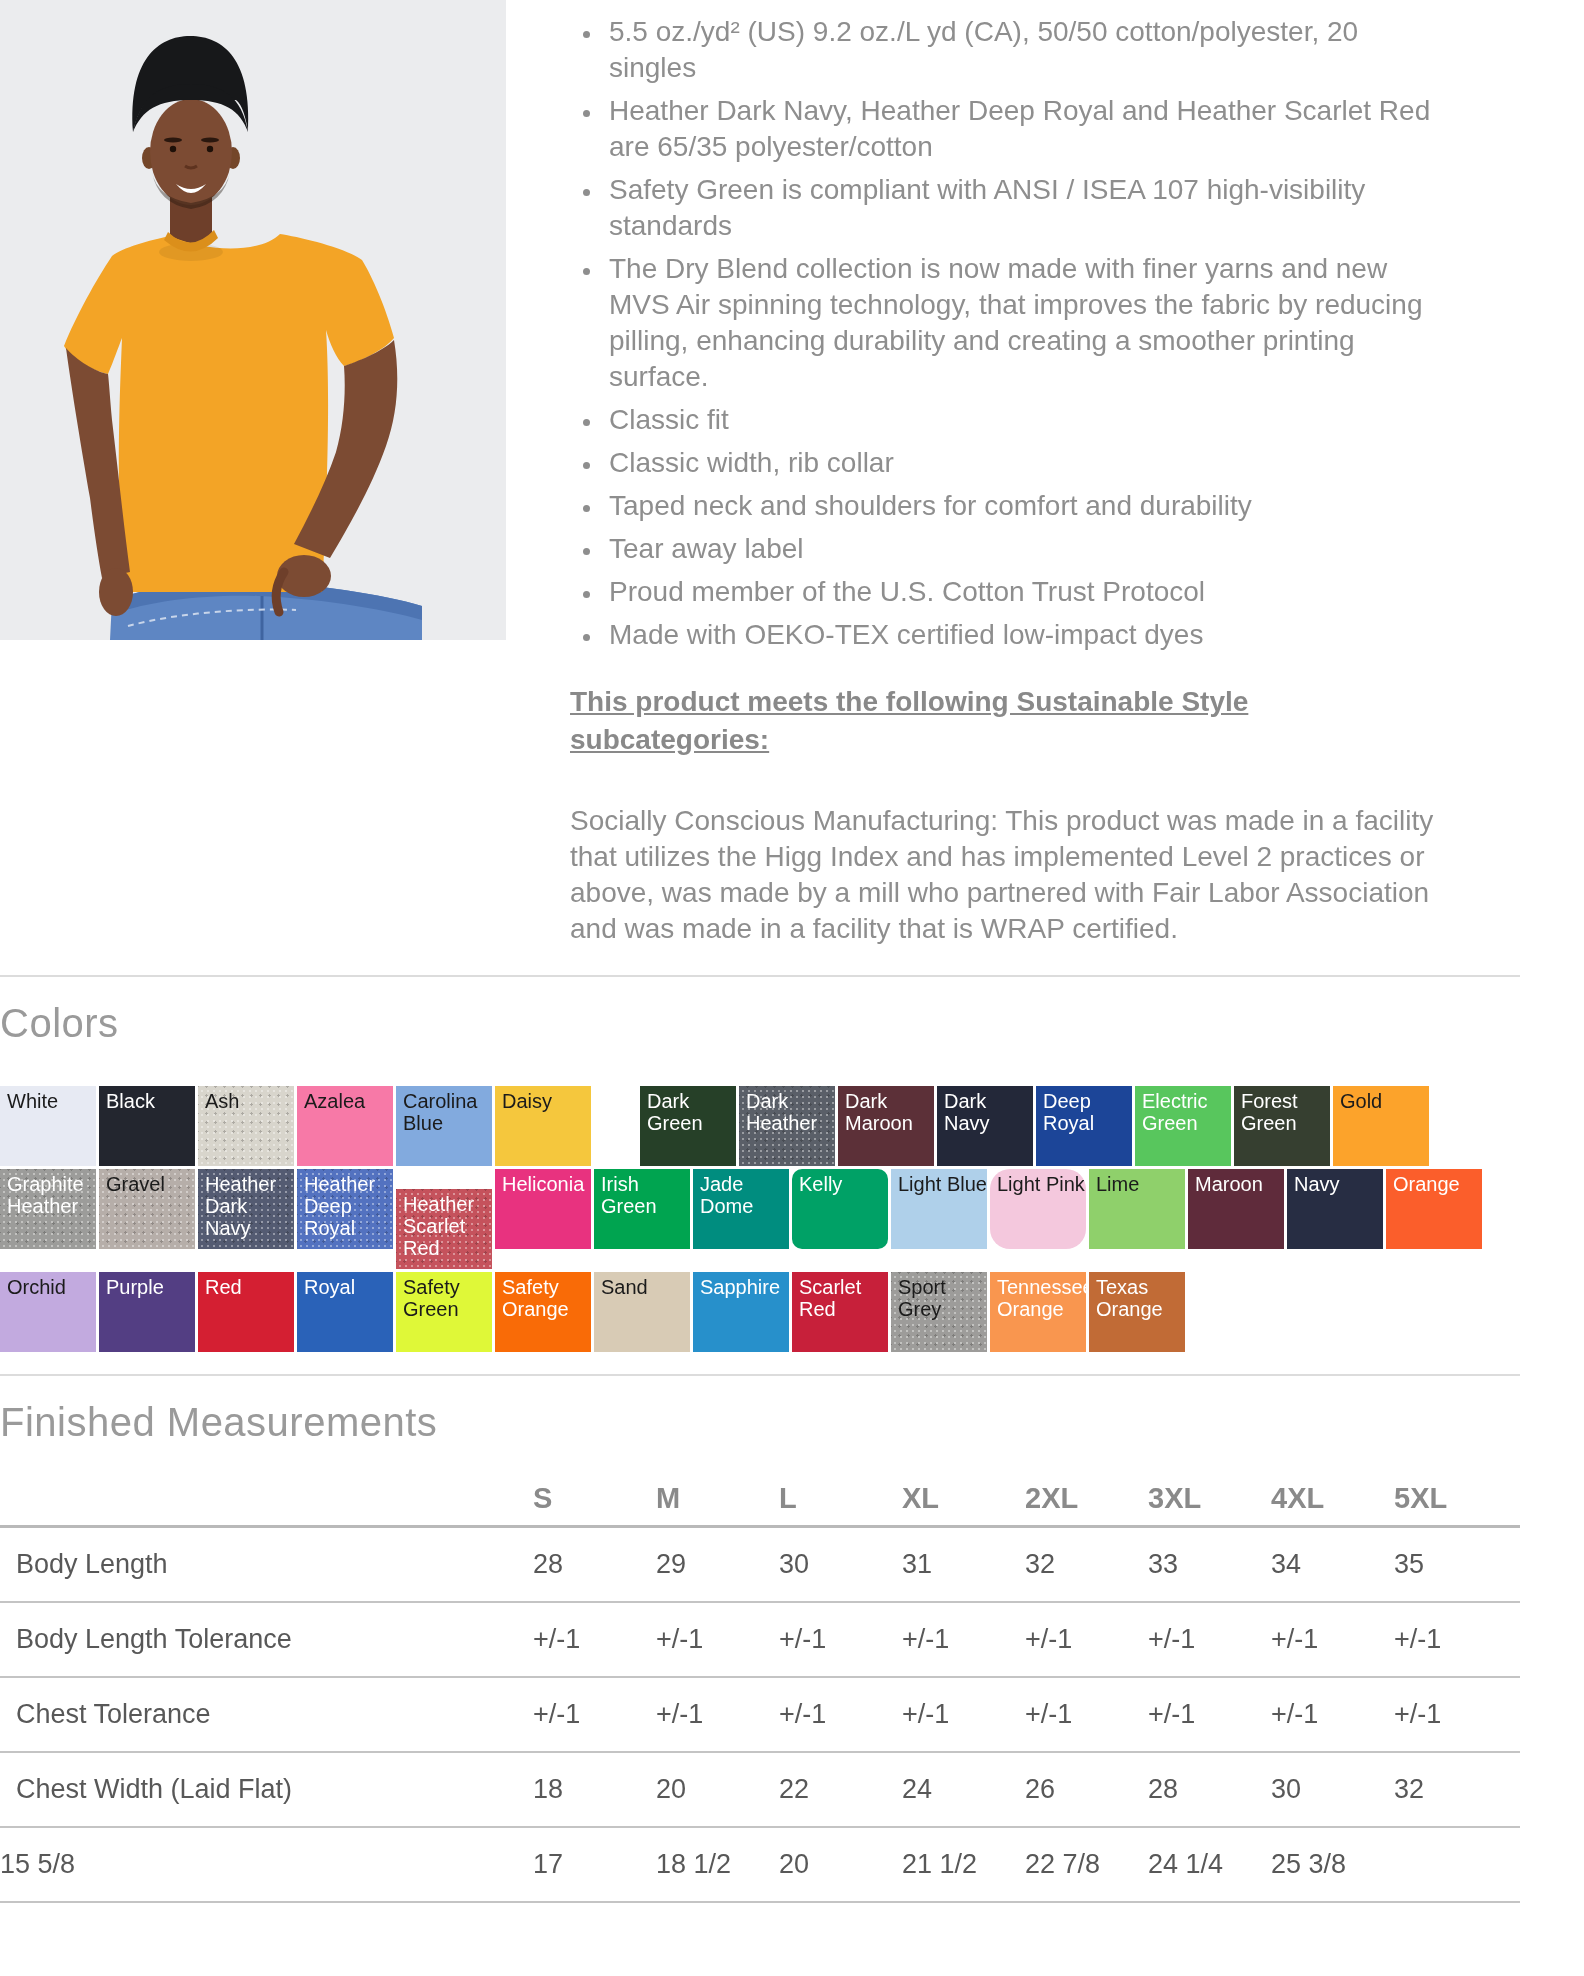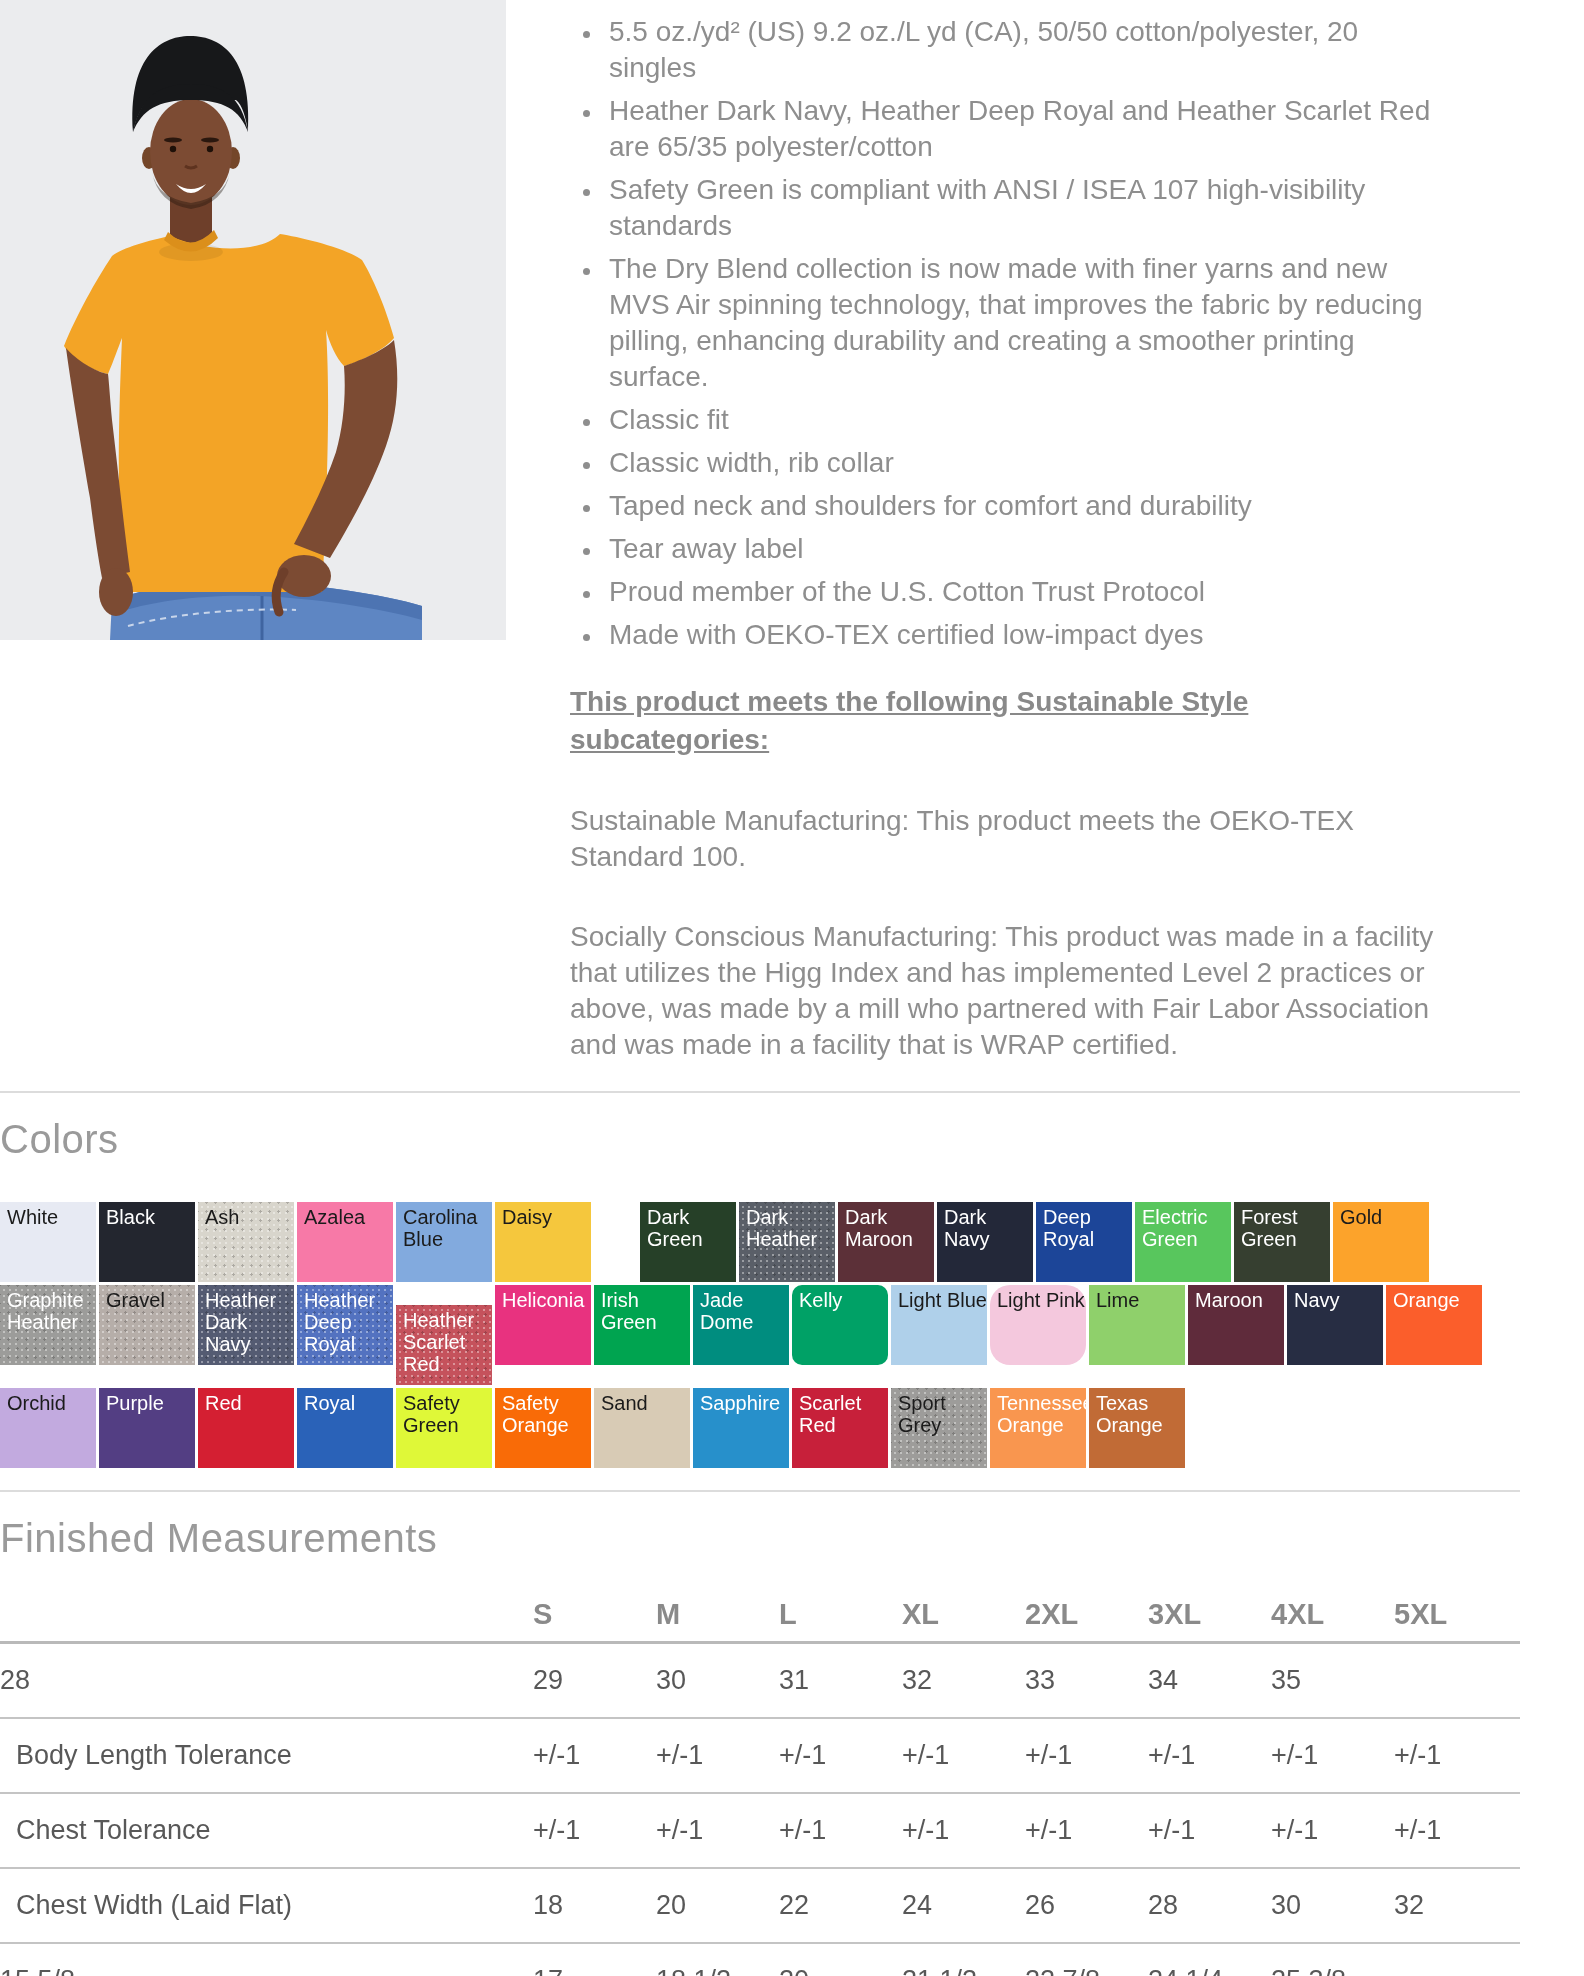--- a/index.html
+++ b/index.html
@@ -93,21 +93,20 @@
         <li>The Dry Blend collection is now made with finer yarns and new MVS Air spinning technology, that improves the fabric by reducing pilling, enhancing durability and creating a smoother printing surface.</li>
         <li>Classic fit</li>
         <li>Classic width, rib collar</li>
         <li>Taped neck and shoulders for comfort and durability</li>
         <li>Tear away label</li>
         <li>Proud member of the U.S. Cotton Trust Protocol</li>
         <li>Made with OEKO-TEX certified low-impact dyes</li>
       </ul>
     <div class="sustain-heading">This product meets the following Sustainable Style subcategories:</div>
     <div id="sustain-paras">
-        <p class="sustain-para">Sustainable Manufacturing: This product meets the OEKO-TEX Standard 100.</p>
         <p class="sustain-para">Socially Conscious Manufacturing: This product was made in a facility that utilizes the Higg Index and has implemented Level 2 practices or above, was made by a mill who partnered with Fair Labor Association and was made in a facility that is WRAP certified.</p>
       </div>
   </div>
 </div>
 
 <div class="divider" id="divider-1"></div>
 
 <div>
   <div class="section-title">Colors</div>
   <div class="swatch-grid">
@@ -165,20 +164,21 @@
         <div class="size-h">S</div>
         <div class="size-h">M</div>
         <div class="size-h">L</div>
         <div class="size-h">XL</div>
         <div class="size-h">2XL</div>
         <div class="size-h">3XL</div>
         <div class="size-h">4XL</div>
         <div class="size-h">5XL</div>
       </div>
       <div class="meas-row">
+        <div class="meas-label">Body Length</div>
         <div>28</div>
         <div>29</div>
         <div>30</div>
         <div>31</div>
         <div>32</div>
         <div>33</div>
         <div>34</div>
         <div>35</div>
       </div>
       <div class="meas-row">

